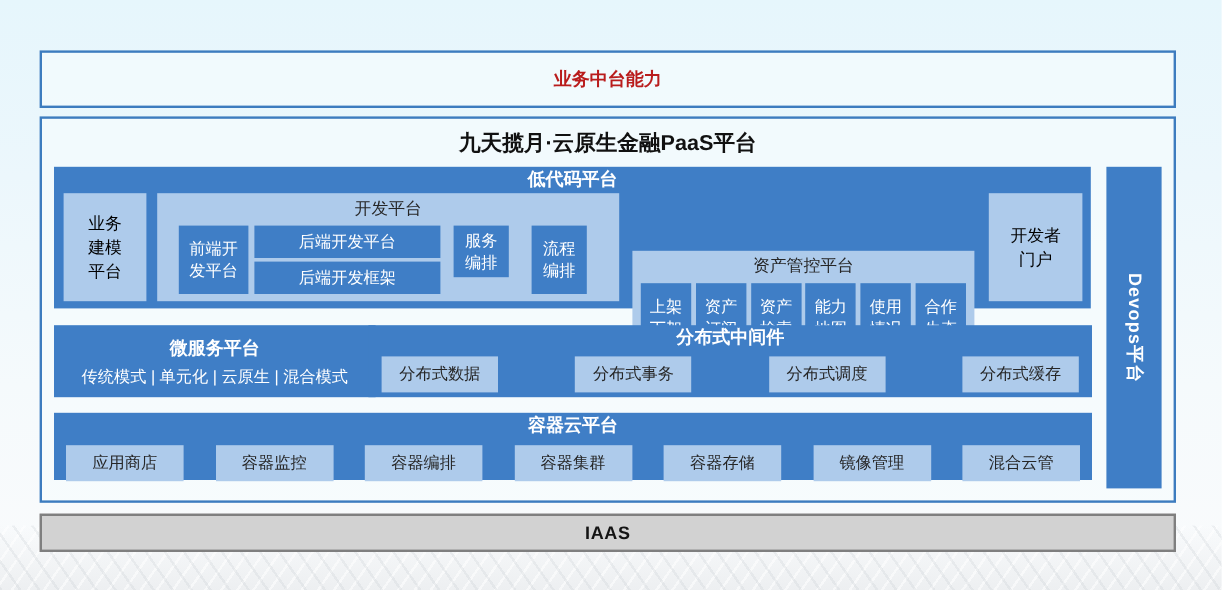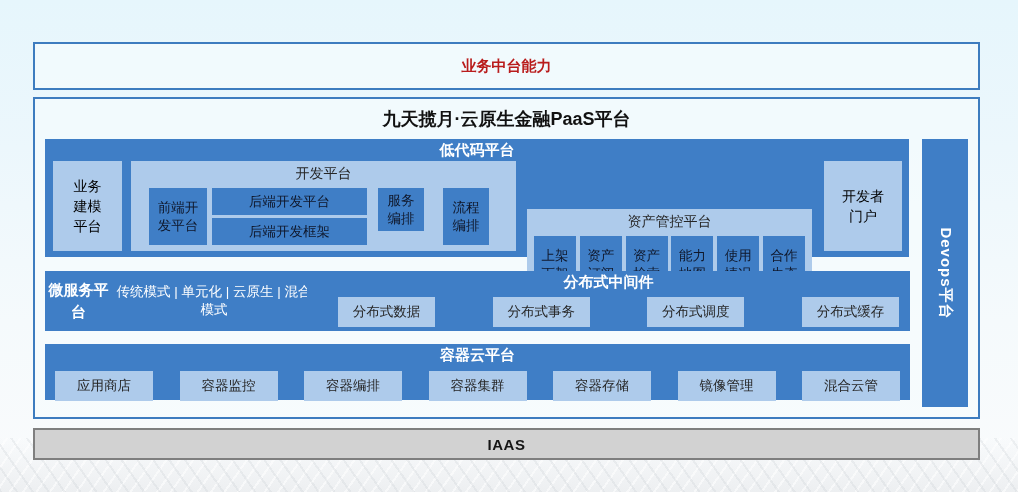--- a/index.html
+++ b/index.html
@@ -25,46 +25,46 @@
   .top-banner .lbl{font-size:15px;font-weight:bold;color:#b91c1c;}
   .main-box{left:33px;top:97px;width:947px;height:322px;}
   .main-title{position:absolute;left:0;top:8px;width:100%;text-align:center;
     font-size:18px;font-weight:bold;color:#111;}
   .darkbox{position:absolute;box-sizing:border-box;background:var(--dark-blue,#3f7ec6);}
   .lightbox{position:absolute;box-sizing:border-box;background:var(--light-blue,#aecbeb);}
   .dark-title{text-align:center;color:#fff;font-weight:bold;font-size:15px;line-height:22px;}
   .panel-title{text-align:center;color:#262626;font-size:14px;line-height:24px;}
   .cell{display:flex;align-items:center;justify-content:center;text-align:center;
     font-size:13.5px;line-height:1.3;}
-  .cell.dark{background:var(--dark-blue,#3f7ec6);color:#0f172a;}
+  .cell.dark{background:var(--dark-blue,#3f7ec6);color:#ffffff;}
   .cell.light{background:var(--light-blue,#aecbeb);color:#262626;}
   .prewrap{white-space:pre-line;}
   
   .lowcode{left:10px;top:40px;width:864px;height:118px;}
   .biz-model{left:8px;top:22px;width:69px;height:90px;font-size:14px;line-height:20px;}
   .dev-panel{left:86px;top:22px;width:385px;height:90px;}
   .dev-frontend{position:absolute;left:18px;top:27px;width:58px;height:57px;}
   .dev-backstack{position:absolute;left:81px;top:27px;width:155px;height:57px;
     display:flex;flex-direction:column;justify-content:space-between;}
   .dev-backstack .cell{height:27px;}
   .dev-svc{position:absolute;left:247px;top:27px;width:46px;height:43px;}
   .dev-proc{position:absolute;left:312px;top:27px;width:46px;height:57px;}
   .asset-panel{left:482px;top:22px;width:285px;height:114px;margin-top:48px;}
   .asset-items{position:absolute;left:7px;right:7px;top:27px;height:57px;
     display:flex;justify-content:space-between;}
   .asset-items .cell{width:42px;height:57px;}
   .dev-portal{left:779px;top:22px;width:78px;height:90px;font-size:14px;line-height:20px;}
   
   .micro-box{left:10px;top:172px;width:268px;height:60px;
-    display:flex;align-items:center;justify-content:center;gap:3px;}
+    display:flex;flex-direction:column;align-items:center;justify-content:center;gap:3px;}
   .micro-modes{color:#fff;font-size:13.5px;text-align:center;}
   .middleware-box{left:272px;top:172px;width:603px;height:60px;}
   .mw-items{position:absolute;left:11px;right:11px;top:26px;height:30px;
     display:flex;justify-content:space-between;}
-  .mw-items .cell{width:97px;height:30px;margin-left:20px;}
+  .mw-items .cell{width:97px;height:30px;}
   
   .container-box{left:10px;top:245px;width:865px;height:56px;}
   .ct-items{position:absolute;left:10px;right:10px;top:27px;height:30px;
     display:flex;justify-content:space-between;}
   .ct-items .cell{width:98px;height:30px;}
   
   .devops{left:887px;top:40px;width:46px;height:268px;
     display:flex;align-items:center;justify-content:center;}
   .devops .vtxt{transform:rotate(90deg);white-space:nowrap;color:#fff;
     font-weight:bold;font-size:15px;letter-spacing:1px;}

